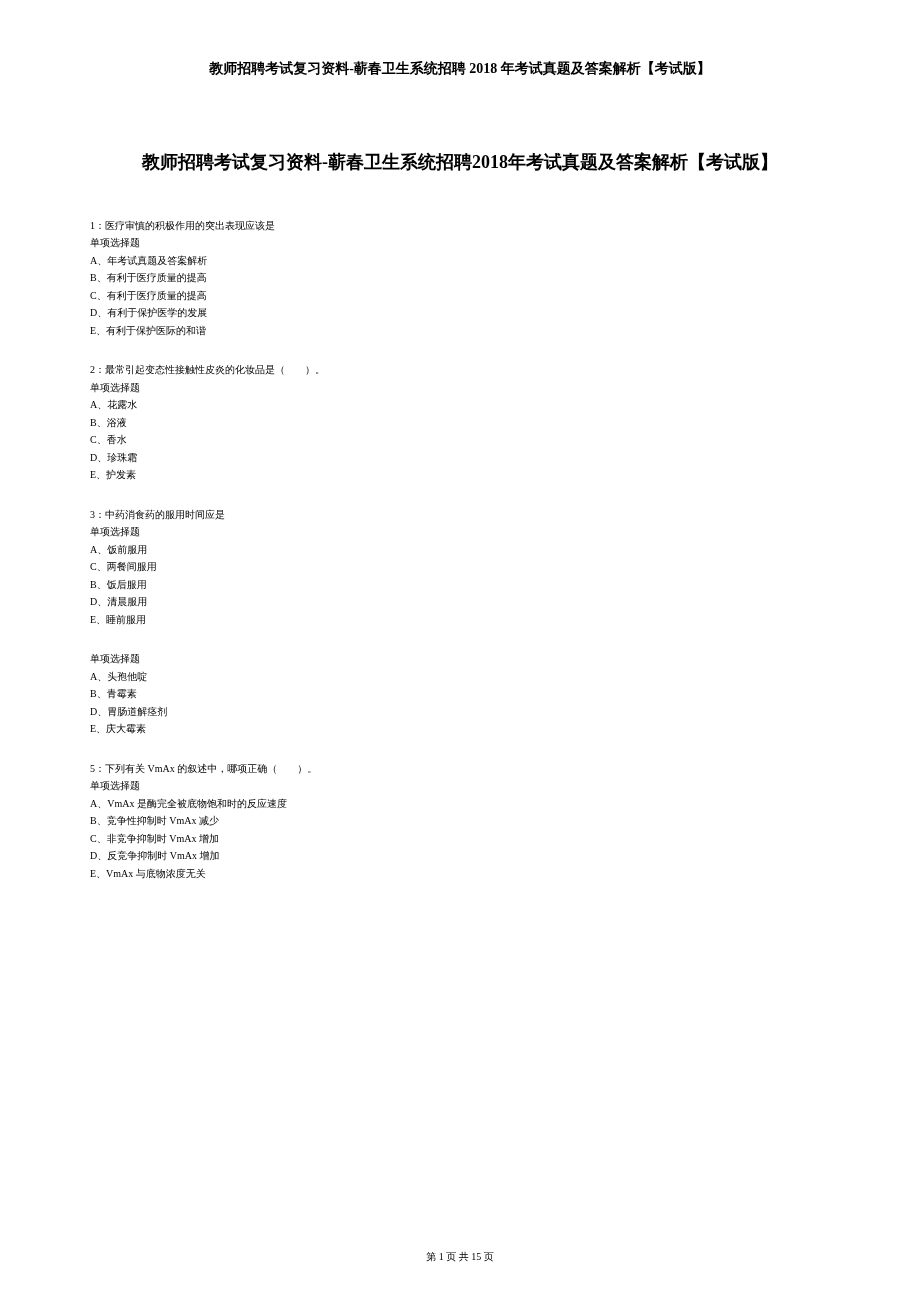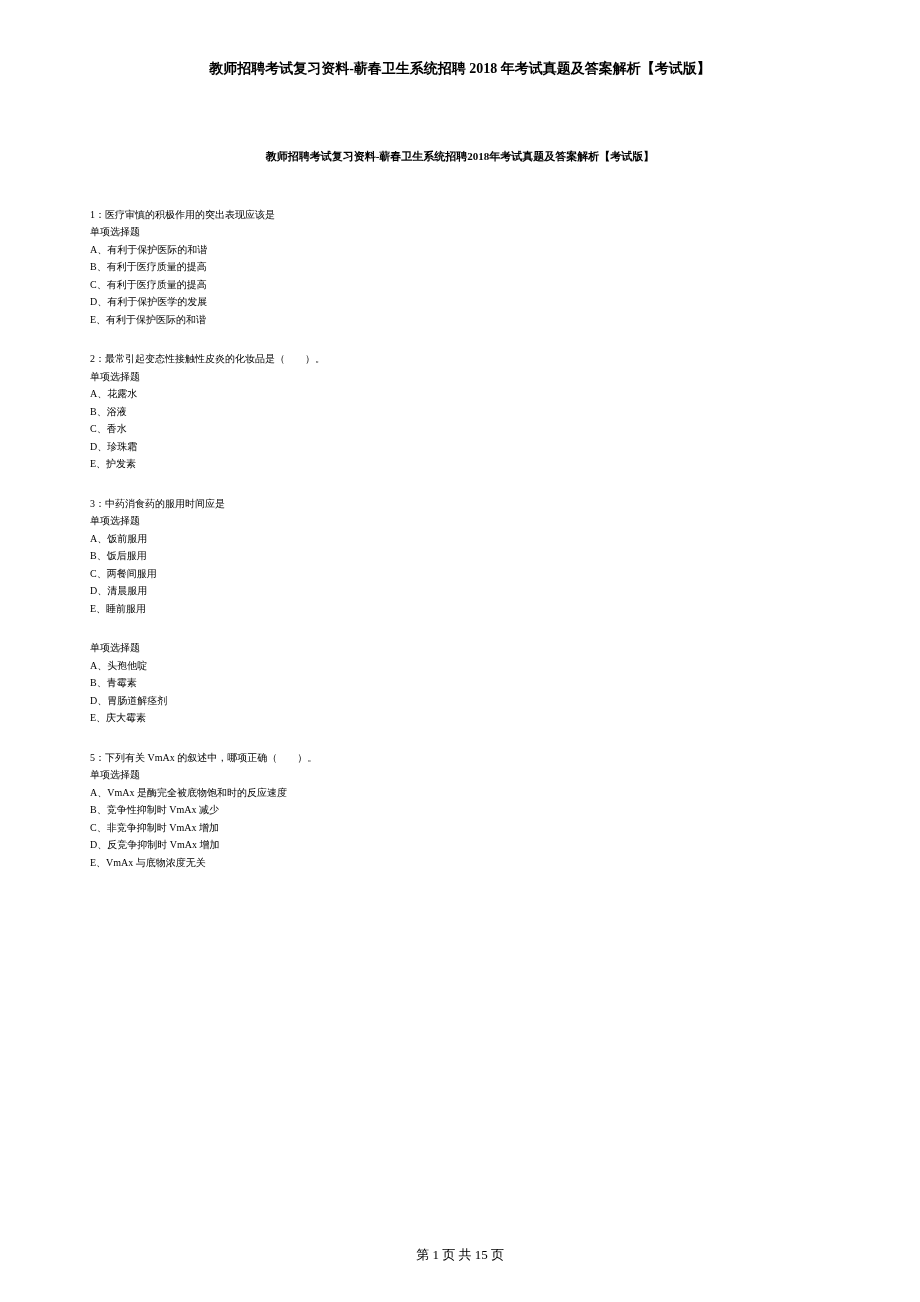--- a/index.html
+++ b/index.html
@@ -18,75 +18,75 @@
     color: #000;
   }
   .header {
     text-align: center;
     font-size: 14px;
     font-weight: bold;
     margin-bottom: 70px;
   }
   .title {
     text-align: center;
-    font-size: 11px;
+    font-size: 18px;
     font-weight: bold;
     margin-bottom: 40px;
     line-height: 1.6;
   }
   .question-block {
     font-size: 10px;
     line-height: 1.75;
     margin-bottom: 22px;
   }
   .q-line {
     display: block;
   }
   .footer {
     position: absolute;
     bottom: 38px;
     left: 0;
     right: 0;
     text-align: center;
-    font-size: 13px;
+    font-size: 10px;
   }
 </style>
 </head>
 <body>
 
 <div class="page">
   <div class="header">教师招聘考试复习资料-蕲春卫生系统招聘 2018 年考试真题及答案解析【考试版】</div>
   <div class="title">教师招聘考试复习资料-蕲春卫生系统招聘2018年考试真题及答案解析【考试版】</div>
 
   <div class="question-block">
     <span class="q-line"><span>1：</span><span>医疗审慎的积极作用的突出表现应该是</span></span>
     <span class="q-line">单项选择题</span>
-    <span class="q-line">A、有利于保护医际的和谐</span>
+    <span class="q-line">A、年考试真题及答案解析</span>
     <span class="q-line">B、有利于医疗质量的提高</span>
     <span class="q-line">C、有利于医疗质量的提高</span>
     <span class="q-line">D、有利于保护医学的发展</span>
     <span class="q-line">E、有利于保护医际的和谐</span>
   </div>
 
   <div class="question-block">
     <span class="q-line"><span>2：</span><span>最常引起变态性接触性皮炎的化妆品是（　　）。</span></span>
     <span class="q-line">单项选择题</span>
     <span class="q-line">A、花露水</span>
     <span class="q-line">B、浴液</span>
     <span class="q-line">C、香水</span>
     <span class="q-line">D、珍珠霜</span>
     <span class="q-line">E、护发素</span>
   </div>
 
   <div class="question-block">
     <span class="q-line"><span>3：</span><span>中药消食药的服用时间应是</span></span>
     <span class="q-line">单项选择题</span>
     <span class="q-line">A、饭前服用</span>
+    <span class="q-line">C、两餐间服用</span>
     <span class="q-line">B、饭后服用</span>
-    <span class="q-line">C、两餐间服用</span>
     <span class="q-line">D、清晨服用</span>
     <span class="q-line">E、睡前服用</span>
   </div>
 
   <div class="question-block">
     <span class="q-line">单项选择题</span>
     <span class="q-line">A、头孢他啶</span>
     <span class="q-line">B、青霉素</span>
     <span class="q-line">D、胃肠道解痉剂</span>
     <span class="q-line">E、庆大霉素</span>

